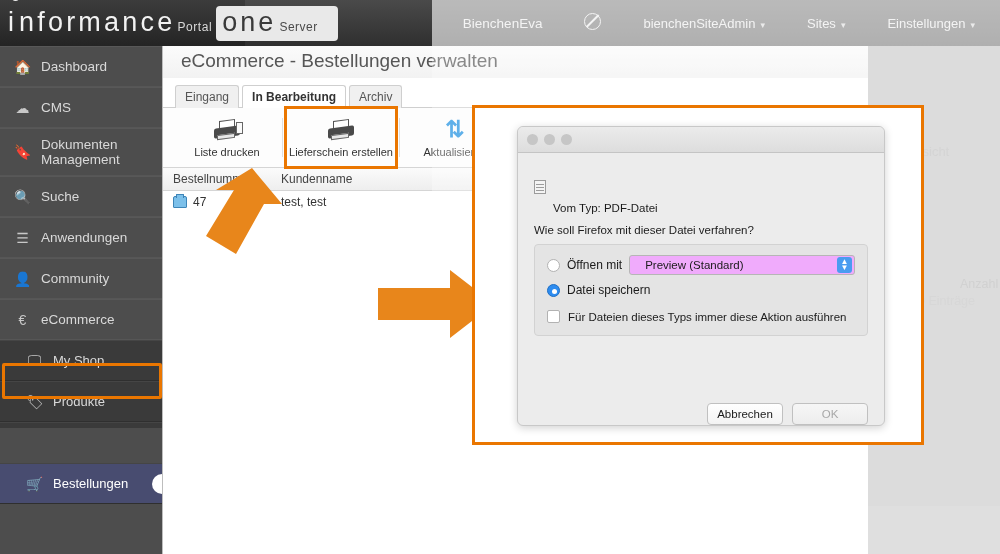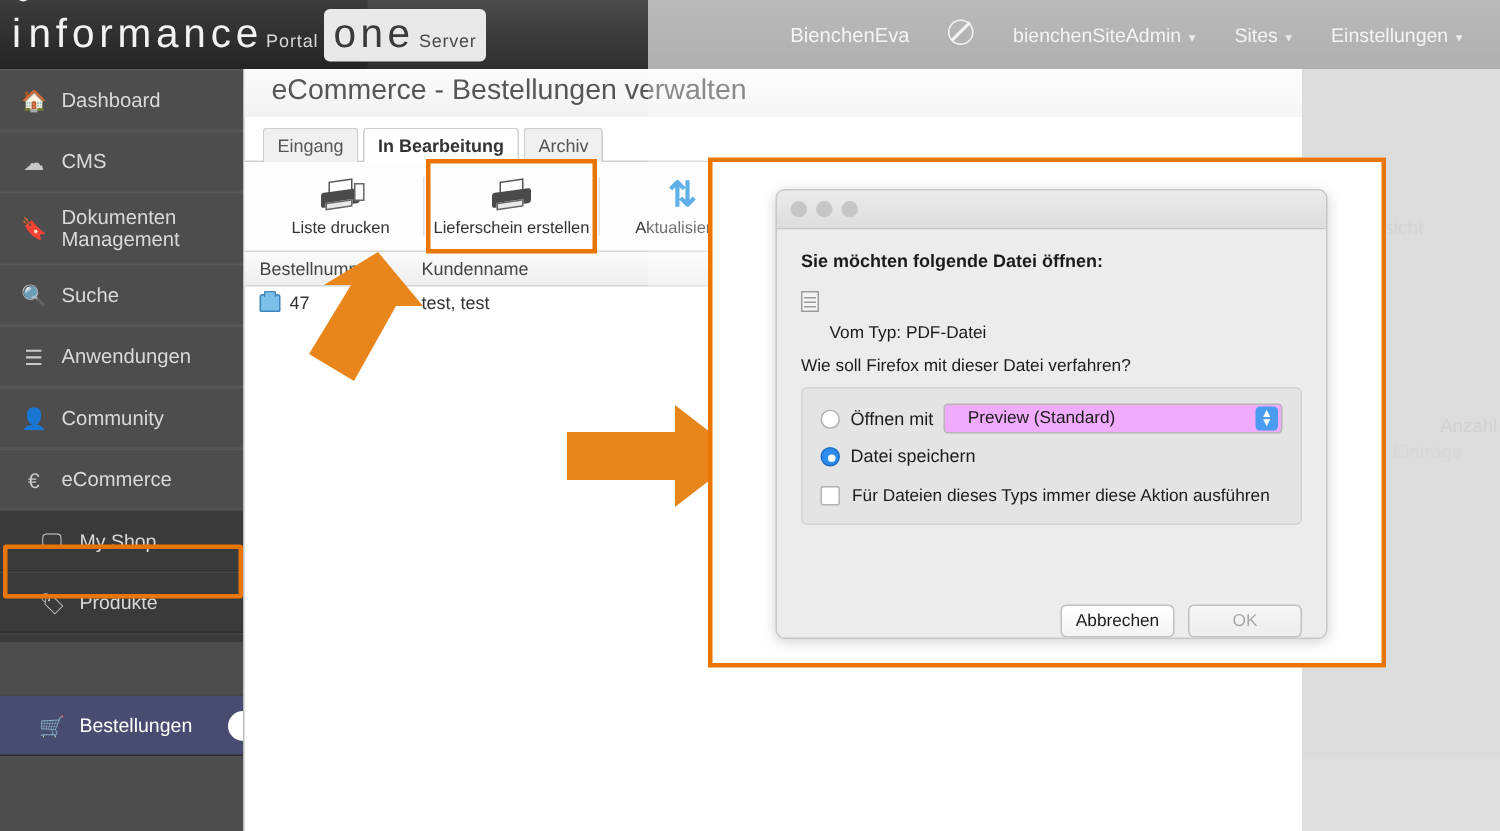--- a/index.html
+++ b/index.html
@@ -33,28 +33,28 @@
     position:absolute; left:3px; top:-14px; width:9px; height:9px;
     border-radius:50%; background:#f2f2f2;
   }
   .logo-i { display:inline-block; width:11px; }
   .logo-portal {
     font-size:12px; letter-spacing:0.6px; margin-left:2px; color:#d8d8d8;
     position:relative; top:0px;
   }
   .logo-one {
     background:#e9e9e9; color:#3a3a3a; border-radius:4px;
-    padding:1px 6px 3px 6px; margin-left:4px; font-size:27px; letter-spacing:3px;
+    padding:1px 20px 3px 6px; margin-left:4px; font-size:27px; letter-spacing:3px;
     display:inline-flex; align-items:baseline;
   }
   .logo-server { font-size:12px; letter-spacing:0.5px; margin-left:3px; color:#4a4a4a; }
 
   .topnav {
     position:absolute; right:0; top:0; height:46px; display:flex;
-    align-items:center; gap:0px; padding-right:12px; color:#e2e2e2;
+    align-items:center; gap:16px; padding-right:12px; color:#e2e2e2;
     font-size:13px;
   }
   .topnav .tn { padding:0 13px; white-space:nowrap; }
   .tn-user { font-size:13.5px; }
   .no-icon {
     width:17px; height:17px; border-radius:50%; border:1.6px solid #e2e2e2;
     position:relative; display:inline-block;
   }
   .no-icon:after {
     content:""; position:absolute; left:-1px; top:6px; width:17px; height:1.6px;
@@ -444,21 +444,20 @@
 <div class="dialog-frame">
   <div class="ff-dialog">
 
     <div class="ff-titlebar">
       <span class="wdot"></span>
       <span class="wdot"></span>
       <span class="wdot"></span>
     </div>
 
     <div class="ff-body">
-      <div class="ff-q1">Sie möchten folgende Datei öffnen:</div>
 
       <div class="ff-file">
         <span class="pdf-ico"></span>
       </div>
 
       <div class="ff-meta">
         <div>
           <span>Vom Typ:</span>
           <span>PDF-Datei</span>
         </div>

